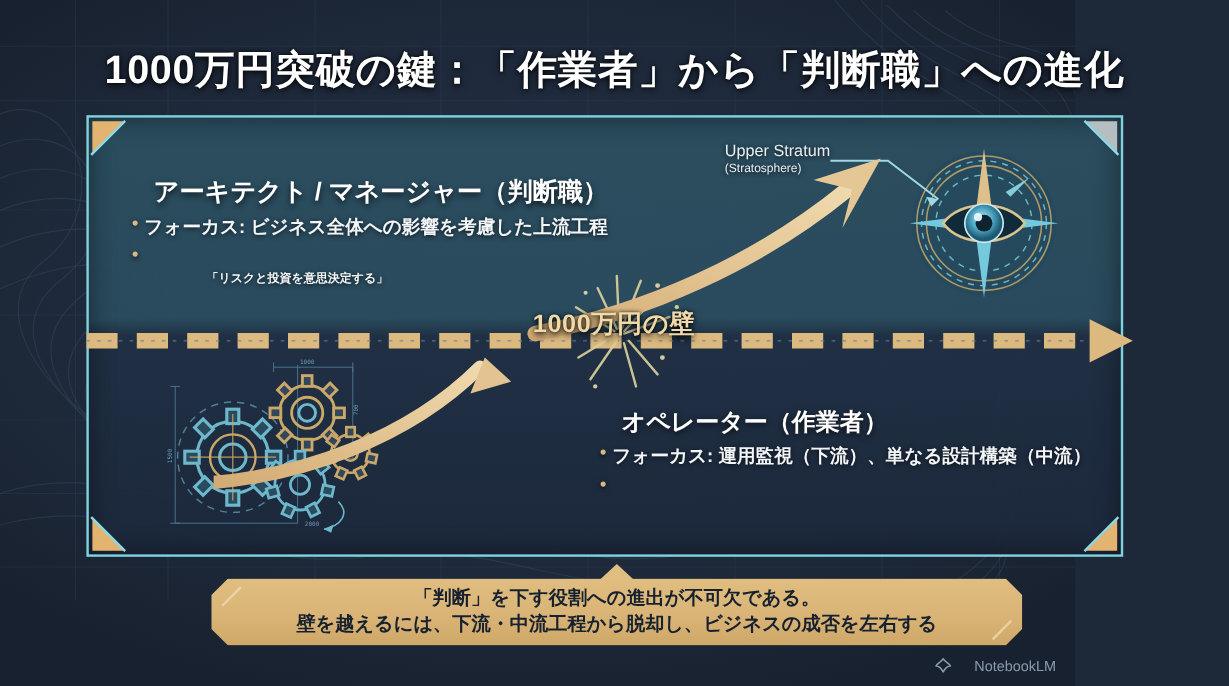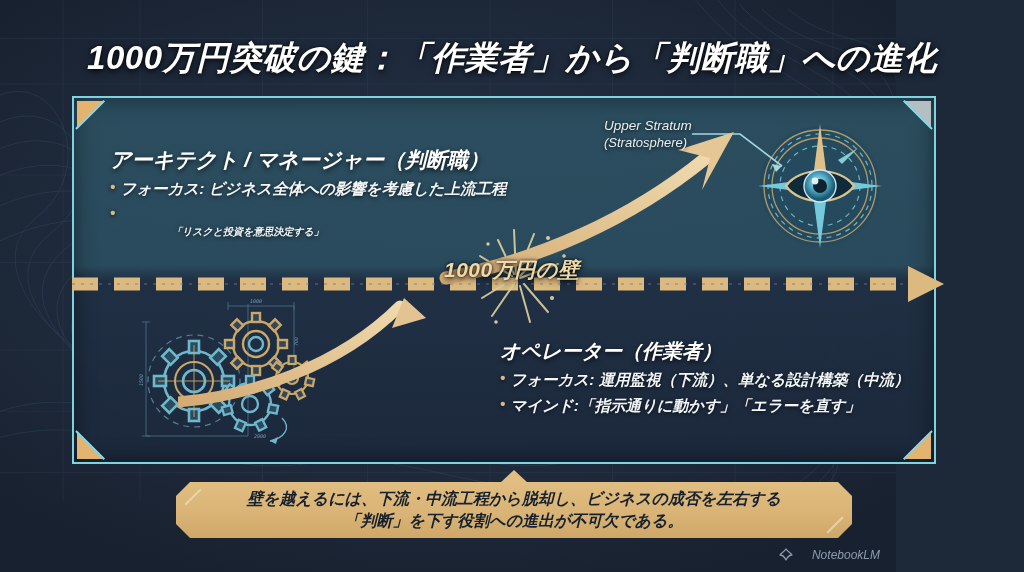--- a/index.html
+++ b/index.html
@@ -2,21 +2,21 @@
 <html><head>
 <meta charset="utf-8">
 <style>
   * { margin:0; padding:0; box-sizing:border-box; }
   html,body { width:1024px; height:572px; overflow:hidden; }
   body {
     font-family:"Liberation Sans","DejaVu Sans",sans-serif;
     background:#1d2839;
     position:relative;
   }
-  #stage { position:absolute; inset:0; width:896px; height:572px;font-style:italic; }
+  #stage { position:absolute; inset:0; width:896px; height:572px; }
 
   
   .bg-base { position:absolute; inset:0;
     background:
       radial-gradient(ellipse 70% 60% at 50% 45%, #25334a 0%, #1d2839 70%, #18212f 100%);
   }
   .bg-grid { position:absolute; inset:0; opacity:.5; }
   .bg-topo { position:absolute; inset:0; opacity:.55; }
 
   
@@ -56,20 +56,21 @@
   .c-bl .cut { left:2px; bottom:30px; transform:rotate(45deg); }
   .c-br { right:0; bottom:0; }
   .c-br .tri { right:3px; bottom:3px; border-right:26px solid #e3b470; border-top:26px solid transparent; }
   .c-br .cut { right:2px; bottom:30px; transform:rotate(-45deg); transform-origin:right center; }
 
   
   .block { position:absolute; color:#fff; }
   .blk-heading {
     font-size:21px; font-weight:bold; color:#ffffff; white-space:nowrap;
     text-shadow:0 2px 5px rgba(0,0,0,.75);
+    margin-left:18px;
   }
   .blk-line {
     font-size:15.5px; font-weight:bold; color:#f2f6f8; white-space:nowrap;
     text-shadow:0 1px 4px rgba(0,0,0,.75);
     display:flex; align-items:flex-start; gap:5px; margin-top:5px;
   }
   .bullet { color:#d8b983; font-size:15px; line-height:1.1; }
   .blk-sub {
     font-size:10px; font-weight:bold; color:#f2f6f8; white-space:nowrap;
     text-shadow:0 1px 4px rgba(0,0,0,.75); margin-top:3px;
@@ -78,21 +79,21 @@
   .arch-block .indent { padding-left:62px; }
   .oper-block { left:500px; top:338px; }
   .oper-block .blk-heading { font-size:20px; }
 
   
   .stratum {
     position:absolute; color:#e9eef1; font-size:13.5px; text-align:center;
     line-height:1.25; white-space:nowrap;
     text-shadow:0 1px 4px rgba(0,0,0,.8);
   }
-  .stratum .l2 { font-size:13px; }
+  .stratum .l2 { font-size:10px; }
   .upper-stratum { left:604px; top:118px; text-align:left; }
   .lower-stratum { left:824px; top:296px; }
 
   
   .wall-label {
     position:absolute; left:444px; top:256px;
     font-size:21px; font-weight:bold; color:#f0d9a8;
     white-space:nowrap; letter-spacing:.5px;
     text-shadow:0 2px 6px rgba(0,0,0,.9), 0 0 3px rgba(0,0,0,.8);
   }
@@ -402,35 +403,34 @@
   </div>
 
   <div class="block oper-block">
     <div class="blk-heading">オペレーター（作業者）</div>
     <div class="blk-line">
       <span class="bullet">•</span>
       <span>フォーカス: 運用監視（下流）、単なる設計構築（中流）</span>
     </div>
     <div class="blk-line">
       <span class="bullet">•</span>
-      <span>マインド:「指示通りに動かす」「エラーを直す」</span>
     </div>
   </div>
 
   <div class="stratum upper-stratum">
     <div>Upper Stratum</div>
     <div class="l2">(Stratosphere)</div>
   </div>
 
   <div class="wall-label">1000万円の壁</div>
 
   <div class="banner-notch"></div>
   <div class="banner">
+    <div class="banner-line">「判断」を下す役割への進出が不可欠である。</div>
     <div class="banner-line">壁を越えるには、下流・中流工程から脱却し、ビジネスの成否を左右する</div>
-    <div class="banner-line">「判断」を下す役割への進出が不可欠である。</div>
   </div>
   <div class="banner-bevel bb1"></div>
   <div class="banner-bevel bb2"></div>
 
   <div class="watermark">
     <svg width="14" height="14" viewBox="0 0 14 14">
       <path d="M7,1 C9,4 12,5 13,7 C11,7 9,8 7,12 C5,8 3,7 1,7 C2,5 5,4 7,1 Z" fill="none" stroke="#9fb0c4" stroke-width="1.3" stroke-linejoin="round"></path>
     </svg>
     <span>NotebookLM</span>
   </div>

